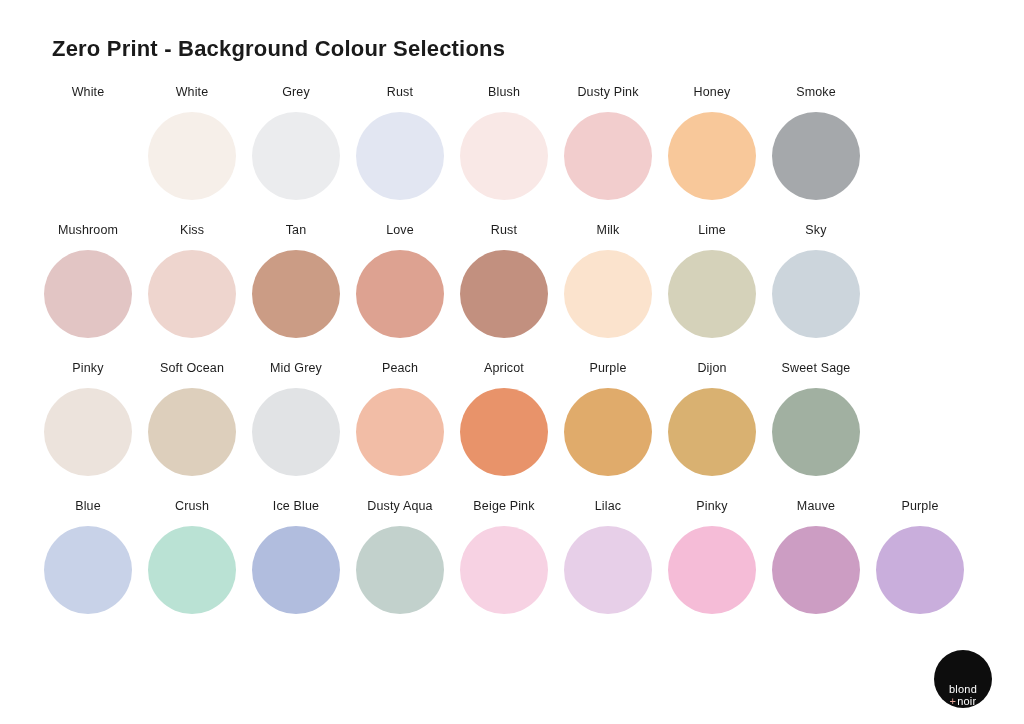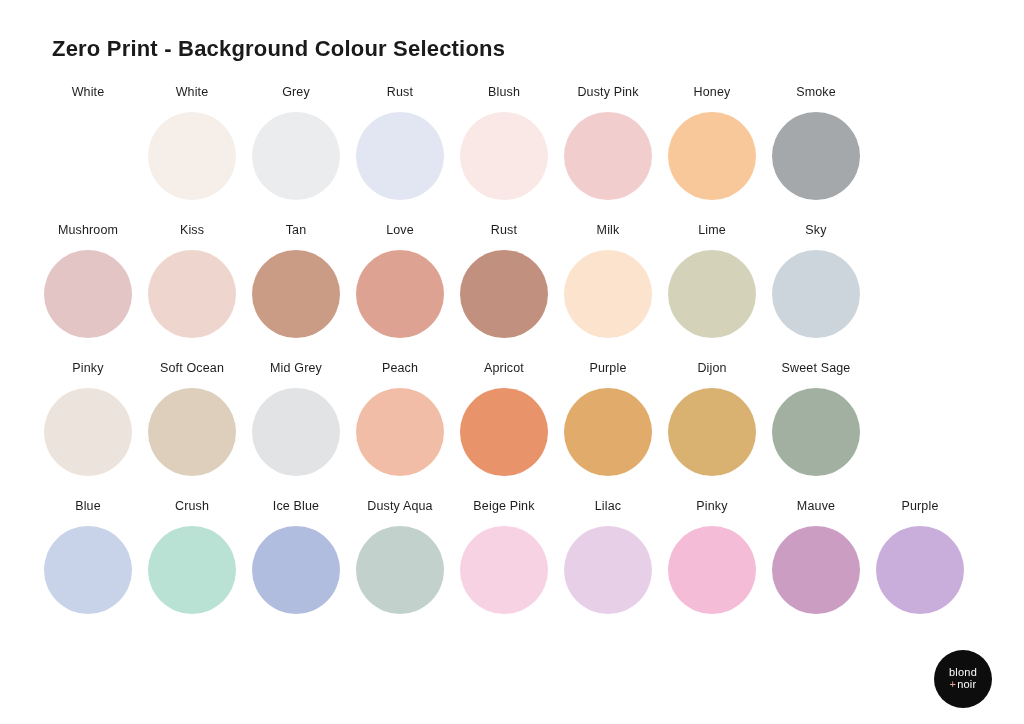--- a/index.html
+++ b/index.html
@@ -85,21 +85,21 @@
     position: absolute;
     left: 934px;
     top: 650px;
     width: 58px;
     height: 58px;
     border-radius: 50%;
     background: #0d0d0d;
     display: flex;
     flex-direction: column;
     align-items: center;
-    justify-content: center;
+    justify-content: flex-end;
     line-height: 1.08;
   }
   .brand-line-1 {
     color: #ffffff;
     font-size: 11px;
     letter-spacing: 0.2px;
   }
   .brand-line-2 {
     font-size: 11px;
     letter-spacing: 0.2px;

